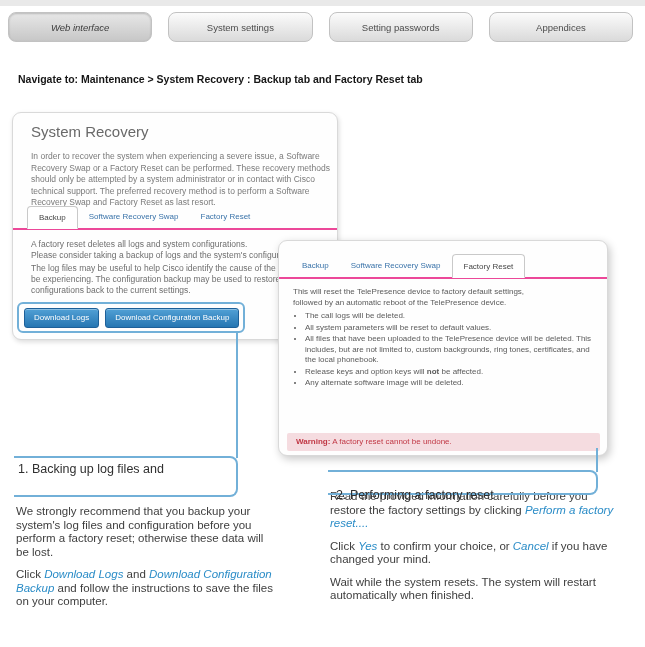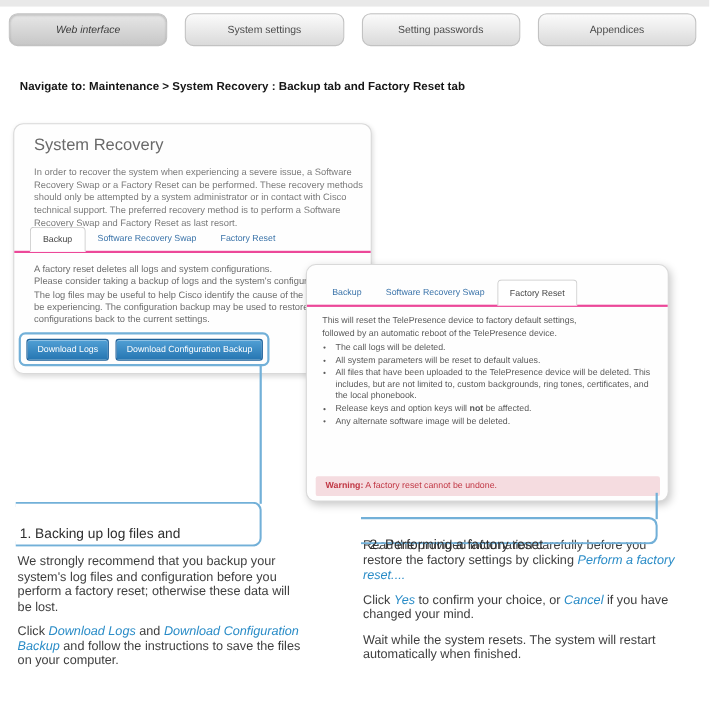--- a/index.html
+++ b/index.html
@@ -57,21 +57,21 @@
   .warning{position:absolute;left:8px;top:156px;width:313px;height:18px;background:var(--warning-bg);
     font-size:8px;line-height:18px;color:var(--warning-red);padding-left:9px;border-radius:2px;margin-top:36px;}
   .wlabel{font-weight:bold;}
 
   
   .connector{position:absolute;width:2px;background:var(--callout-blue);z-index:10;}
   .c1{left:236px;top:332px;height:126px;}
   .c2{left:596px;top:448px;height:24px;}
   .step-heading{position:absolute;border:2px solid var(--callout-blue);border-left:none;
     border-radius:0 8px 8px 0;color:#2f2f2f;font-size:12.5px;line-height:15px;z-index:11;background:transparent;}
-  .h1box{left:14px;top:456px;width:224px;height:41px;padding:20px 0 0 4px;}
+  .h1box{left:14px;top:456px;width:224px;height:41px;padding:4px 0 0 4px;}
   .h2box{left:328px;top:470px;width:270px;height:25px;padding:16px 0 0 8px;}
 
   .step-text{position:absolute;font-size:11.5px;line-height:13.5px;color:#3e3e3e;}
   .s1{left:16px;top:505px;width:258px;}
   .s2{left:330px;top:490px;width:286px;}
   .step-text p{margin-bottom:9px;}
   .tlink{color:var(--link-blue);font-style:italic;}
 </style>
 </head>
 <body>

